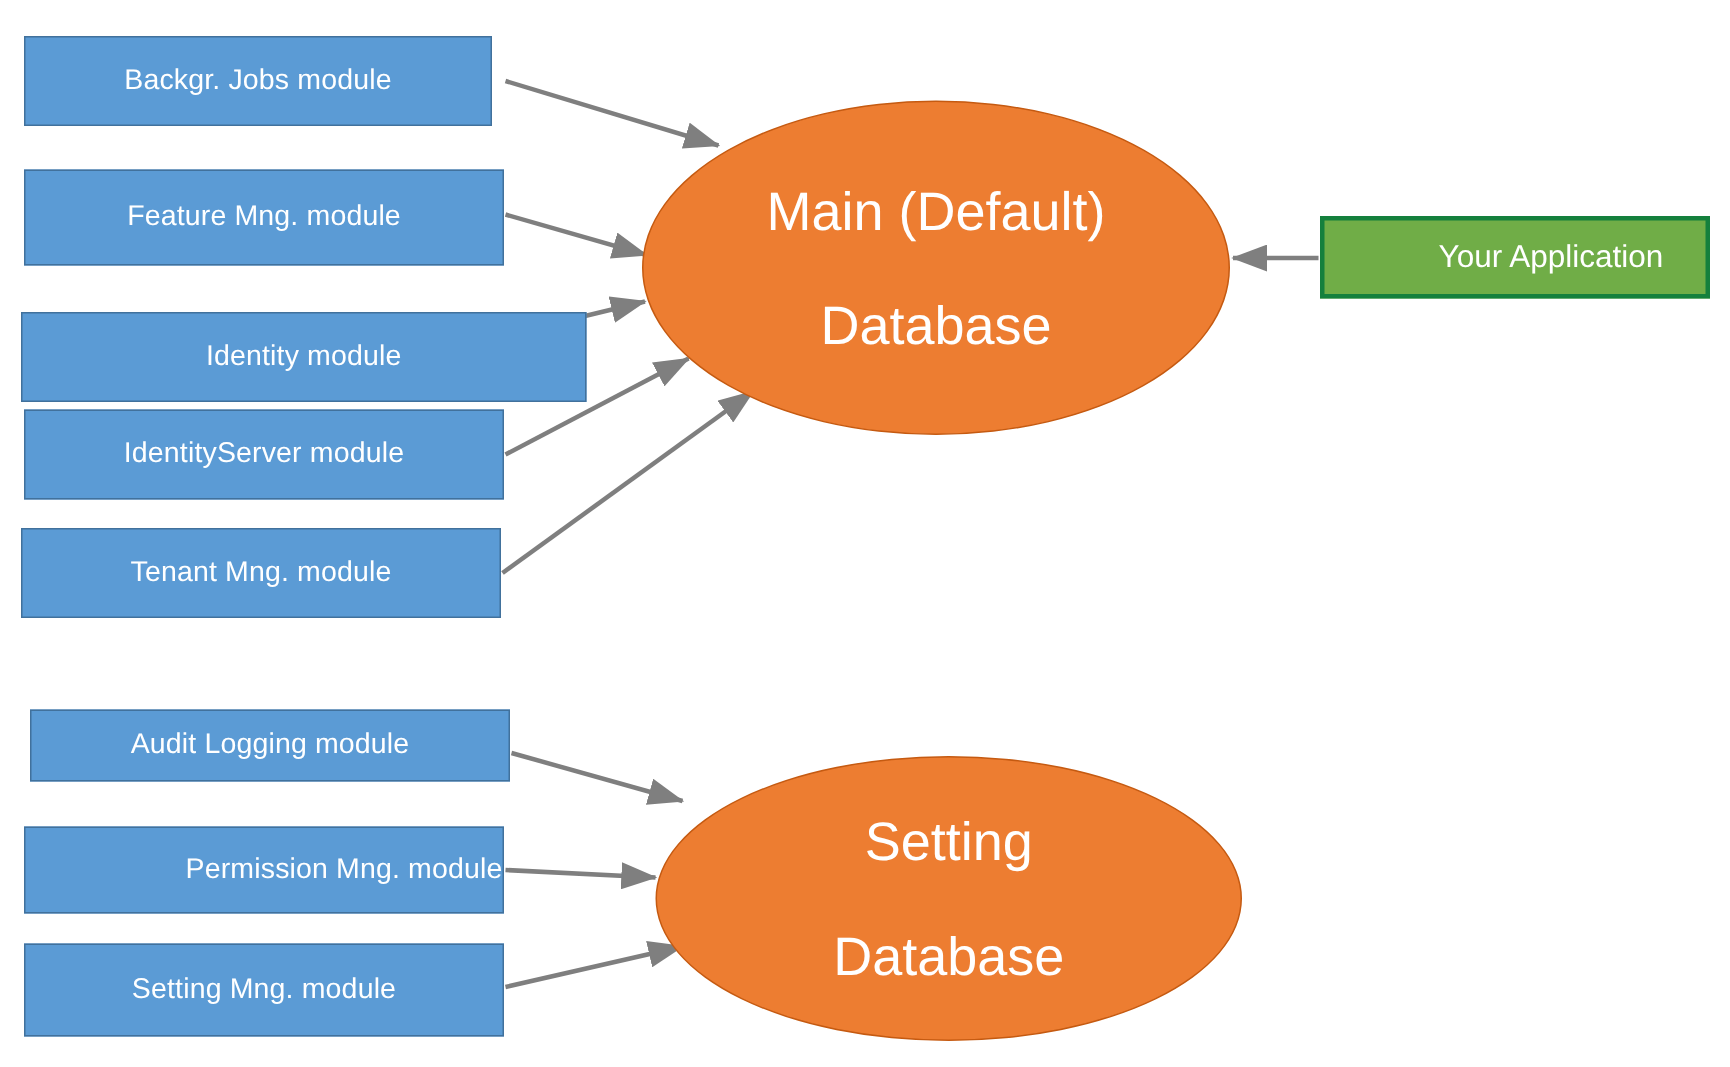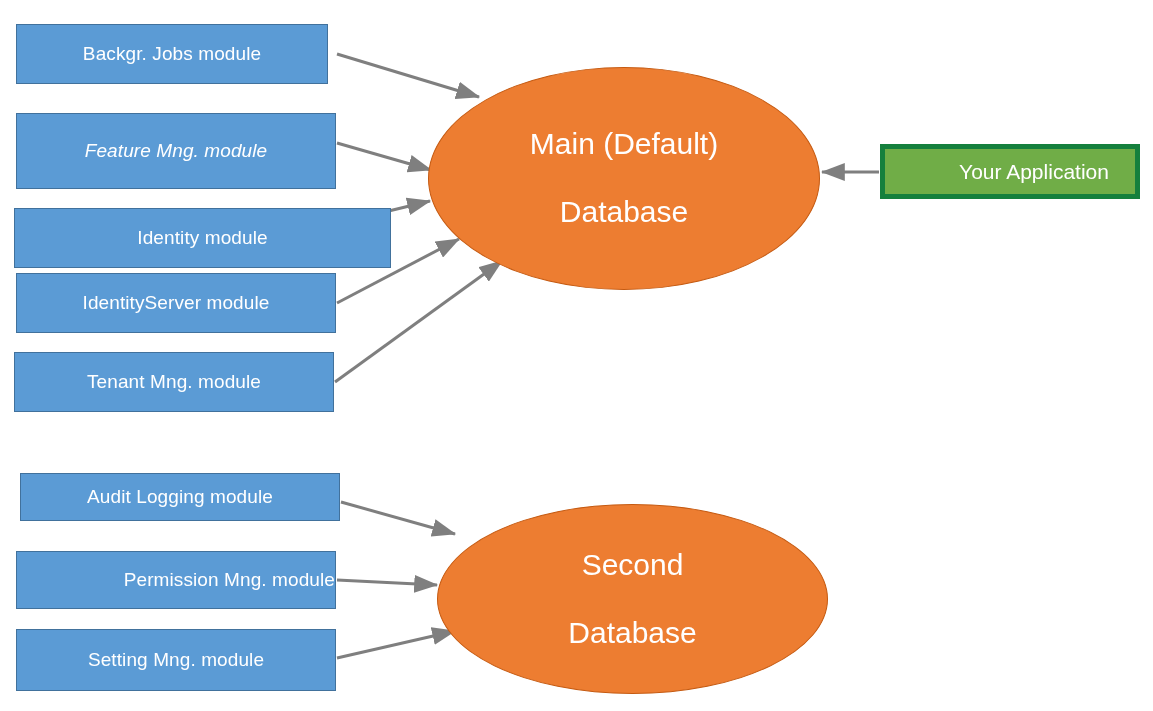--- a/index.html
+++ b/index.html
@@ -38,21 +38,21 @@
     text-align: center;
     font-size: 19px;
     font-weight: 400;
     letter-spacing: 0.1px;
     line-height: 1.2;
   }
   .app-box {
     position: absolute;
     box-sizing: border-box;
     background: #70AD47;
-    border: 5px solid #15803d;
+    border: 3px solid #15803d;
     color: #ffffff;
     display: flex;
     align-items: center;
     justify-content: center;
     text-align: center;
     font-size: 21px;
     font-weight: 400;
     line-height: 1.2;
     padding-left: 48px;
   }
@@ -61,21 +61,21 @@
     box-sizing: border-box;
     background: #ED7D31;
     border: 1px solid #C55A11;
     border-radius: 50%;
     color: #ffffff;
     display: flex;
     flex-direction: column;
     align-items: center;
     justify-content: center;
     text-align: center;
-    font-size: 30px;
+    font-size: 36px;
     font-weight: 400;
     line-height: 1.42;
     gap: 25px;
   }
   .db-ellipse .db-line {
     display: block;
     white-space: nowrap;
   }
 </style>
 </head>
@@ -98,21 +98,21 @@
         <line x1="341" y1="502" x2="455" y2="534" stroke="#7F7F7F" stroke-width="3" marker-end="url(#arrowhead)"></line>
         <line x1="337" y1="580" x2="437" y2="585" stroke="#7F7F7F" stroke-width="3" marker-end="url(#arrowhead)"></line>
         <line x1="337" y1="658" x2="455" y2="631" stroke="#7F7F7F" stroke-width="3" marker-end="url(#arrowhead)"></line>
         <line x1="879" y1="172" x2="822" y2="172" stroke="#7F7F7F" stroke-width="3" marker-end="url(#arrowhead)"></line>
       </g>
   </svg>
 
   <div class="module-box" style="left: 16px; top: 24px; width: 312px; height: 60px;">
     <span>Backgr. Jobs module</span>
   </div>
-  <div class="module-box" style="left: 16px; top: 113px; width: 320px; height: 76px; font-style: italic;">
+  <div class="module-box" style="left: 16px; top: 113px; width: 320px; height: 64px;">
     <span>Feature Mng. module</span>
   </div>
   <div class="module-box" style="left: 14px; top: 208px; width: 377px; height: 60px;">
     <span>Identity module</span>
   </div>
   <div class="module-box" style="left: 16px; top: 273px; width: 320px; height: 60px;">
     <span>IdentityServer module</span>
   </div>
   <div class="module-box" style="left: 14px; top: 352px; width: 320px; height: 60px;">
     <span>Tenant Mng. module</span>
@@ -131,17 +131,17 @@
     <span>Audit Logging module</span>
   </div>
   <div class="module-box" style="left: 16px; top: 551px; width: 320px; height: 58px; justify-content: flex-end;">
     <span>Permission Mng. module</span>
   </div>
   <div class="module-box" style="left: 16px; top: 629px; width: 320px; height: 62px;">
     <span>Setting Mng. module</span>
   </div>
 
   <div class="db-ellipse" style="left: 437px; top: 504px; width: 391px; height: 190px;">
-    <span class="db-line">Second</span>
+    <span class="db-line">Setting</span>
     <span class="db-line">Database</span>
   </div>
 
 </div>
 
 </body></html>

